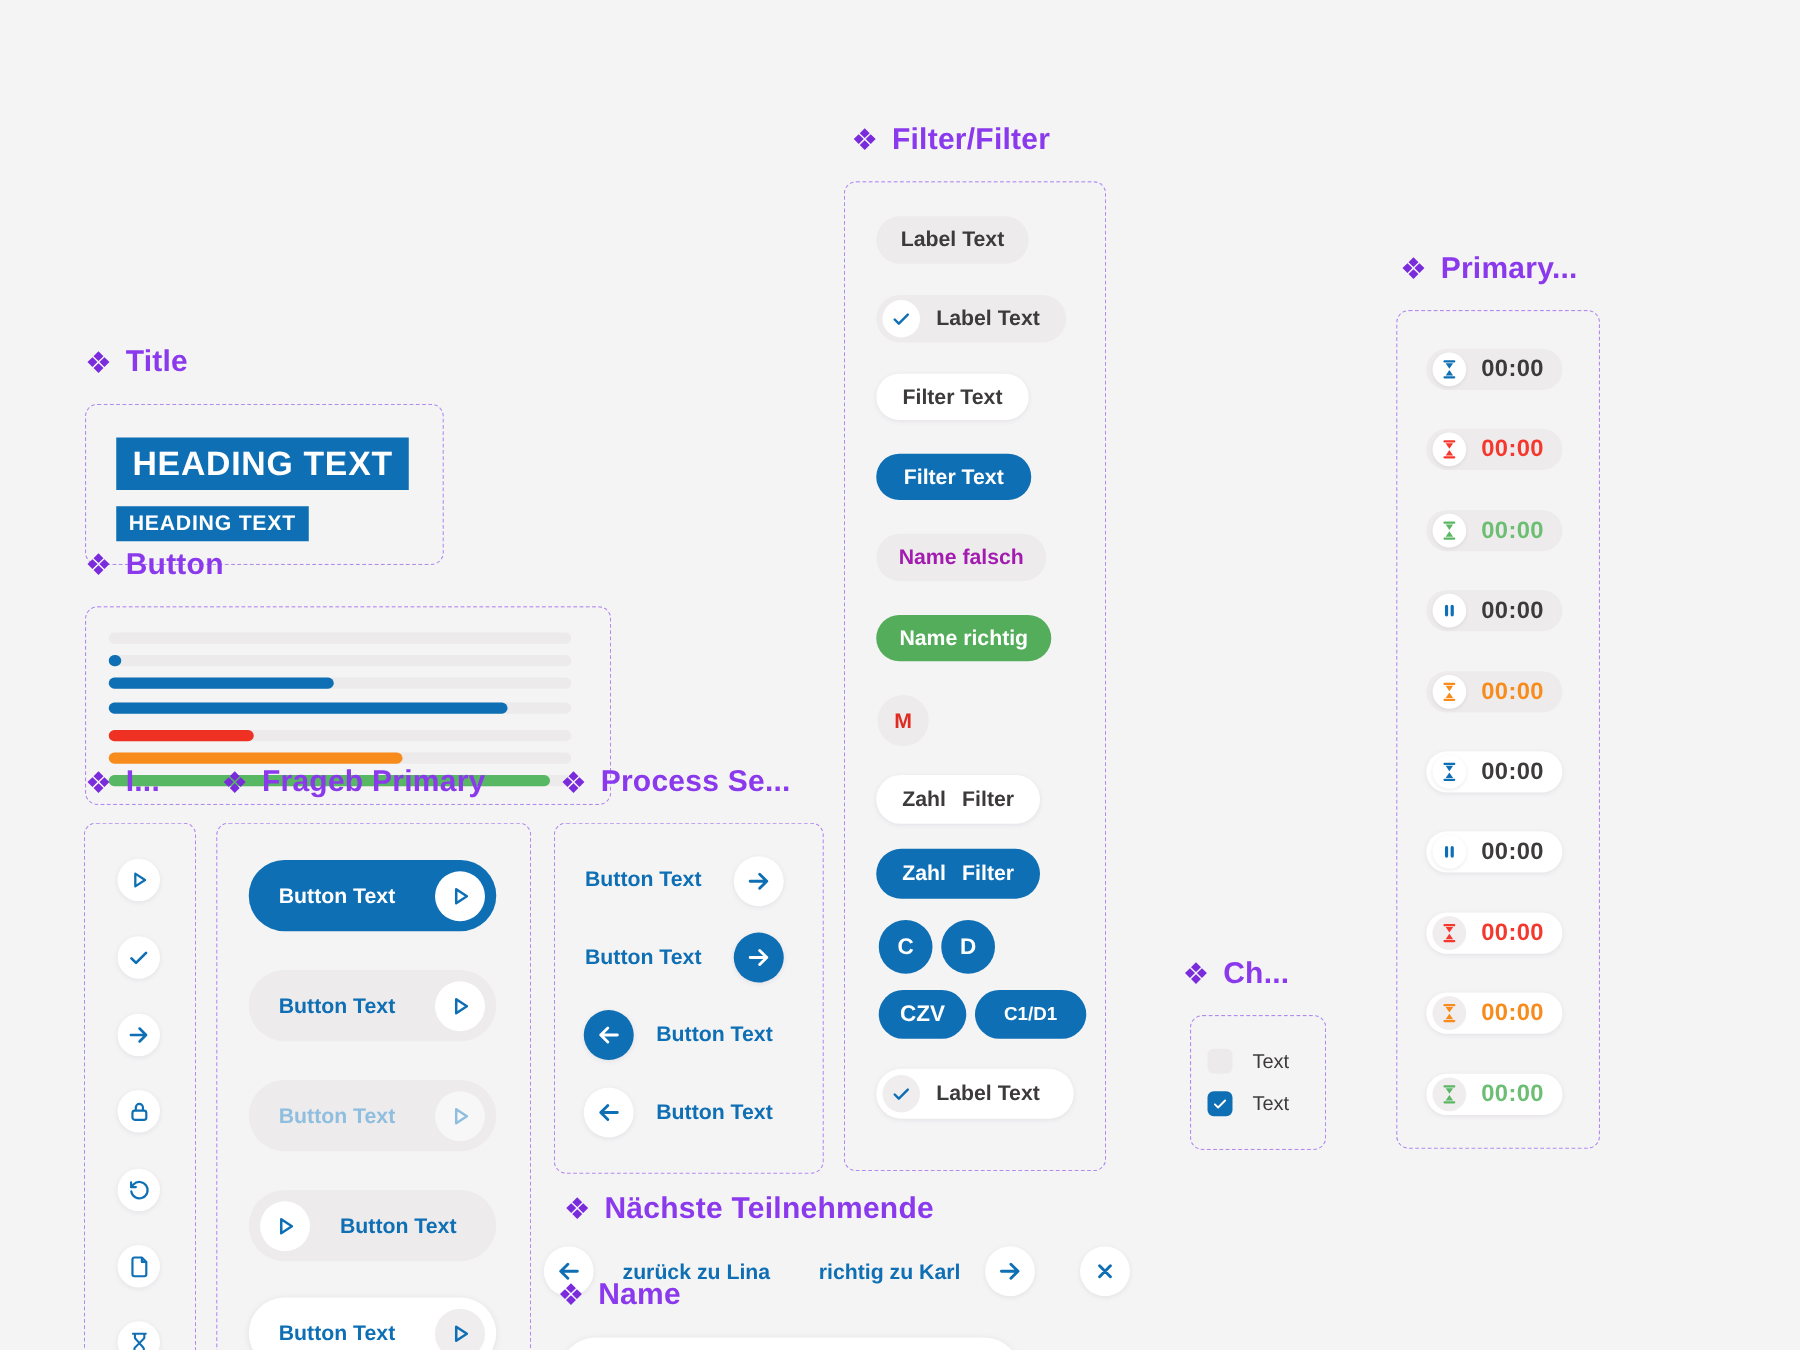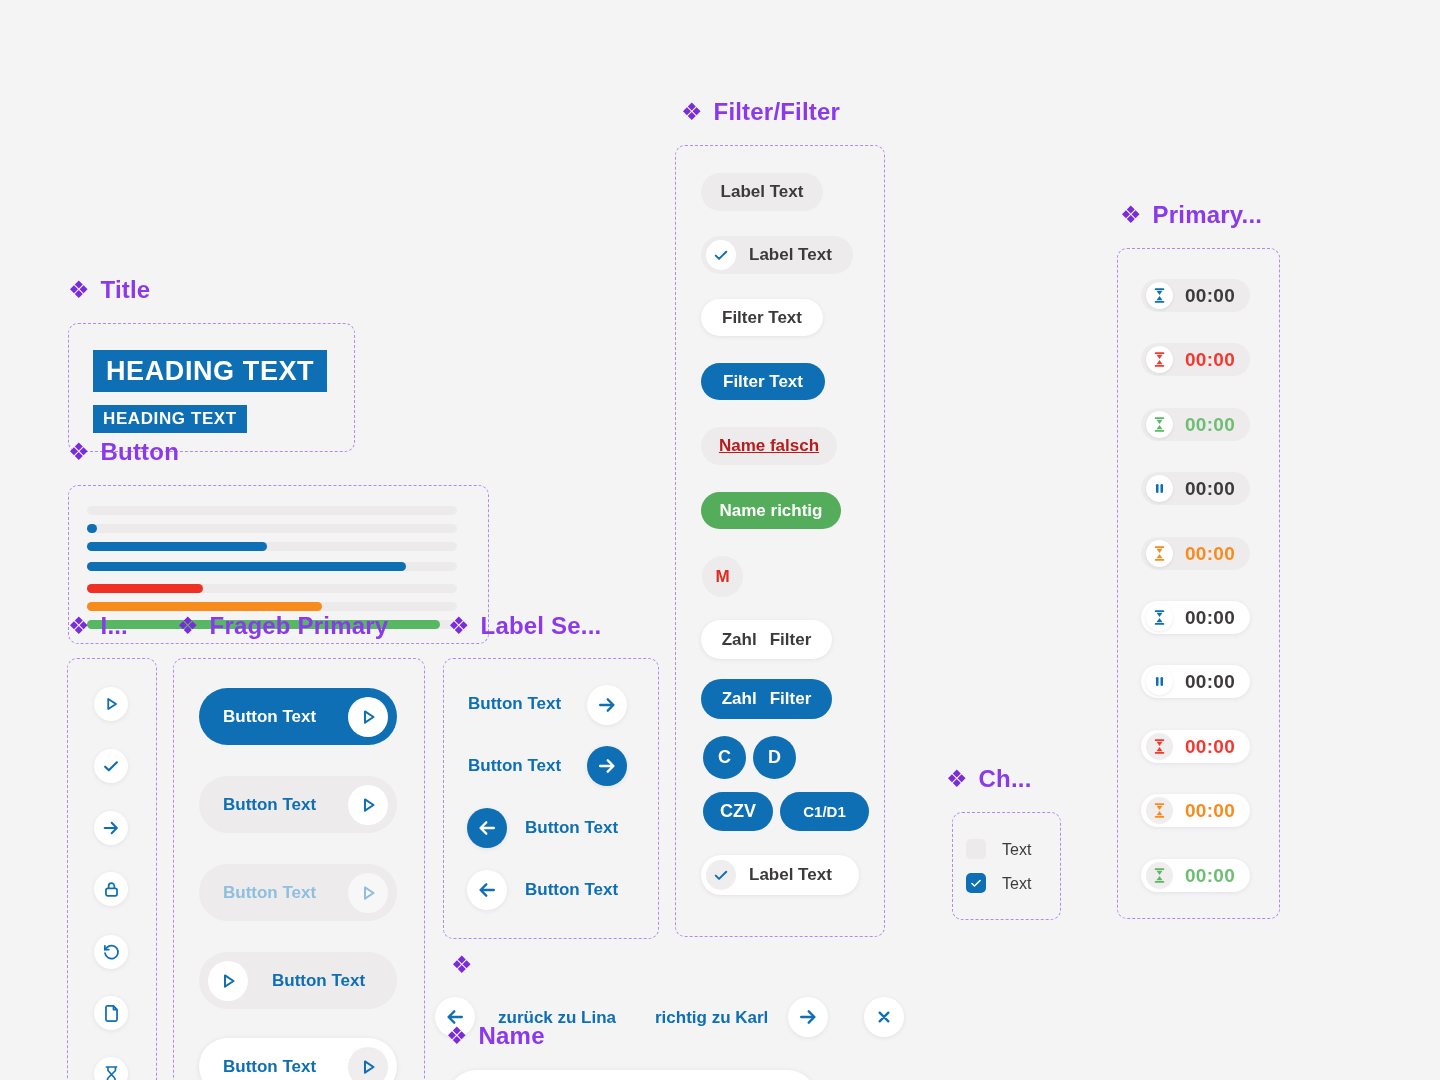--- a/index.html
+++ b/index.html
@@ -29,21 +29,21 @@
   .c-white{background:#fff;} .c-blue{background:#0E6FB4;}
   .ic{display:block;}
   .ic-blue{color:#0E6FB4;} .ic-white{color:#fff;} .ic-red{color:#F5382E;} .ic-green{color:#5BB763;} .ic-orange{color:#F78C1D;} .ic-dis{color:#8FBEDF;}
 
   
   .pill{position:absolute;display:flex;align-items:center;justify-content:center;border-radius:999px;font-size:17px;font-weight:600;white-space:nowrap;}
   .p-gray{background:#EDEBEC;color:#3D3A3C;}
   .p-white{background:#fff;color:#3D3A3C;box-shadow:0 1px 4px rgba(70,60,80,.10);}
   .p-blue{background:#0E6FB4;color:#fff;}
   .p-green{background:#54AD5B;color:#fff;}
-  .p-redtext{color:#b91c1c;text-decoration:underline;}
+  .p-redtext{color:#a21caf;}
   .check-pill{justify-content:flex-start;gap:13px;padding-left:5px;}
   .ccircle{width:30px;height:30px;border-radius:50%;display:flex;align-items:center;justify-content:center;flex:0 0 auto;}
   .zahl-gap{display:flex;gap:13px;align-items:baseline;}
   .zahl-b{font-weight:700;}
   .zahl-r{font-weight:700;}
 
   
   .btn{position:absolute;left:199px;width:198px;height:57px;border-radius:29px;display:flex;align-items:center;font-size:17px;font-weight:700;}
   .btn .bcircle{position:absolute;top:8.5px;width:40px;height:40px;border-radius:50%;display:flex;align-items:center;justify-content:center;}
   .btn-filled{background:#0E6FB4;color:#fff;}
@@ -426,25 +426,26 @@
   <div class="sec-label" style="left:68px;top:612px">
     <span class="diamond">❖</span>
     <span class="txt">I...</span>
   </div>
   <div class="sec-label" style="left:177px;top:612px">
     <span class="diamond">❖</span>
     <span class="txt">Frageb Primary</span>
   </div>
   <div class="sec-label" style="left:448px;top:612px">
     <span class="diamond">❖</span>
-    <span class="txt">Label Se...</span>
+    <span class="txt">Process Se...</span>
   </div>
 
   <div class="sec-label" style="left:451px;top:953px">
     <span class="diamond">❖</span>
+    <span class="txt">Nächste Teilnehmende</span>
   </div>
   <div class="circle c-white" style="left:435px;top:997px;width:40px;height:40px">
       <svg class="ic ic-blue" width="22" height="22" viewBox="0 0 24 24">
         <use href="#i-arrow-l"></use>
       </svg>
     </div>
   <span class="link" style="left:498px;top:1008px">zurück zu Lina</span>
   <span class="link" style="left:655px;top:1008px">richtig zu Karl</span>
   <div class="circle c-white" style="left:788px;top:997px;width:40px;height:40px">
       <svg class="ic ic-blue" width="22" height="22" viewBox="0 0 24 24">

